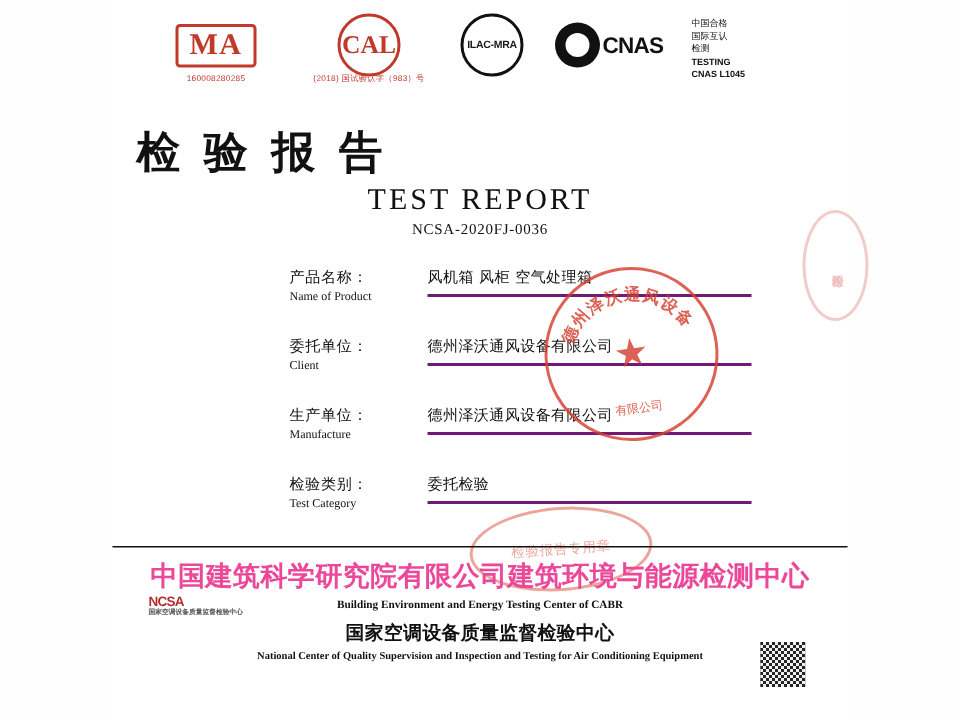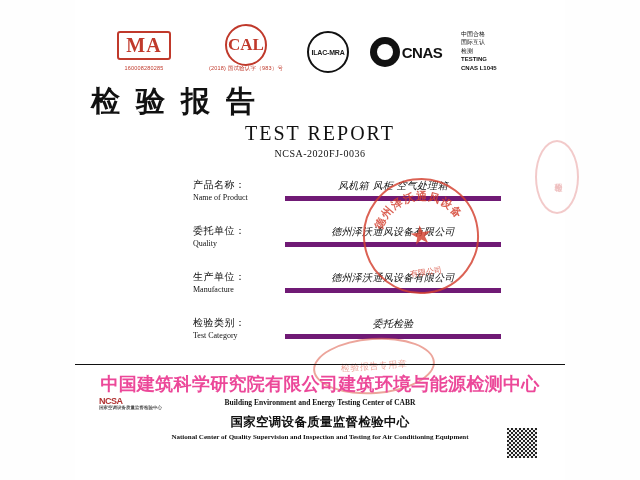--- a/index.html
+++ b/index.html
@@ -30,21 +30,21 @@
   }
 
   
   .cert-strip {
     position: absolute;
     left: 0;
     top: 10px;
     width: 490px;
     height: 62px;
     display: flex;
-    align-items: flex-end;
+    align-items: flex-start;
     justify-content: center;
     gap: 16px;
   }
   .cert {
     position: relative;
     text-align: center;
     width: 86px;
   }
   .cert .mark {
     height: 40px;
@@ -205,28 +205,26 @@
     color: #111;
     margin-top: 1px;
     white-space: nowrap;
   }
   .field-value {
     position: absolute;
     left: 92px;
     top: 0px;
     width: 216px;
     height: 18px;
-    border-bottom: 5px solid #701a75;
-    text-align: center;
+    border-bottom: 2px solid #701a75;
     font-size: 10px;
     font-family: "DejaVu Sans", sans-serif;
     color: #111;
     line-height: 16px;
     letter-spacing: 0.3px;
-    font-style: italic;
   }
 
   
   .footer {
     position: absolute;
     left: 0;
     top: 364px;
     width: 490px;
     border-top: 1.5px solid #111;
     padding-top: 7px;
@@ -433,21 +431,21 @@
         <div class="field-label">
           <div class="label-cn">产品名称：</div>
           <div class="label-en">Name of Product</div>
         </div>
         <div class="field-value">风机箱 风柜 空气处理箱</div>
       </div>
 
       <div class="field-row">
         <div class="field-label">
           <div class="label-cn">委托单位：</div>
-          <div class="label-en">Quality</div>
+          <div class="label-en">Client</div>
         </div>
         <div class="field-value">德州泽沃通风设备有限公司</div>
       </div>
 
       <div class="field-row">
         <div class="field-label">
           <div class="label-cn">生产单位：</div>
           <div class="label-en">Manufacture</div>
         </div>
         <div class="field-value">德州泽沃通风设备有限公司</div>

